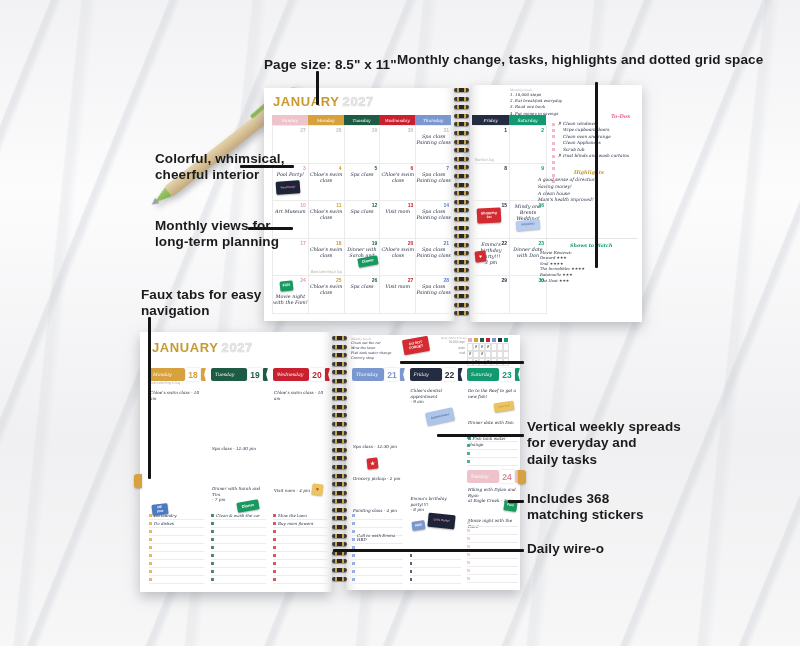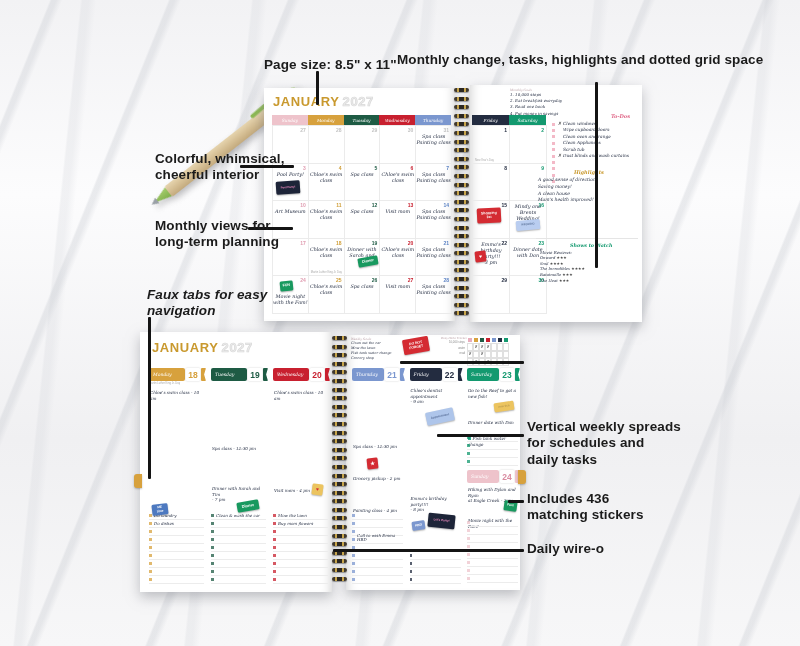--- a/index.html
+++ b/index.html
@@ -78,26 +78,26 @@
     <div class="pen-cap"></div>
     <div class="pen-clip"></div>
   </div>
 
   <div class="callout" style="left:264px;top:57px">Page size: 8.5" x 11"</div>
   <div class="callout" style="left:397px;top:52px">Monthly change, tasks, highlights and dotted grid space</div>
   <div class="callout" style="left: 155px; top: 218px; white-space: pre-line;">Monthly views for
 long-term planning</div>
   <div class="callout" style="left: 155px; top: 151px; white-space: pre-line;">Colorful, whimsical,
 cheerful interior</div>
-  <div class="callout" style="left: 147px; top: 287px; white-space: pre-line; font-style: italic;">Faux tabs for easy
+  <div class="callout" style="left: 141px; top: 287px; white-space: pre-line;">Faux tabs for easy
 navigation</div>
   <div class="callout" style="left: 527px; top: 419px; white-space: pre-line;">Vertical weekly spreads
-for schedules and
+for everyday and
 daily tasks</div>
-  <div class="callout" style="left: 527px; top: 491px; white-space: pre-line;">Includes 436
+  <div class="callout" style="left: 527px; top: 491px; white-space: pre-line;">Includes 368
 matching stickers</div>
   <div class="callout" style="left:527px;top:541px">Daily wire-o</div>
 
   <div class="cline" style="left:316px;top:71px;width:3px;height:34px"></div>
   <div class="cline" style="left:595px;top:82px;width:3px;height:186px"></div>
   <div class="cline" style="left:240px;top:165px;width:54px;height:3px"></div>
   <div class="cline" style="left:248px;top:227px;width:45px;height:3px"></div>
   <div class="cline" style="left:148px;top:317px;width:3px;height:162px"></div>
   <div class="cline" style="left:400px;top:361px;width:124px;height:3px"></div>
   <div class="cline" style="left:437px;top:434px;width:87px;height:3px"></div>

